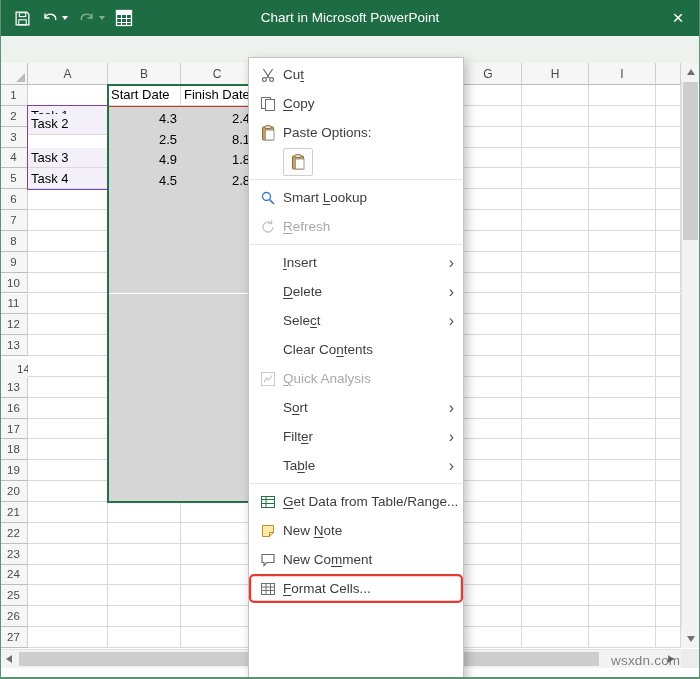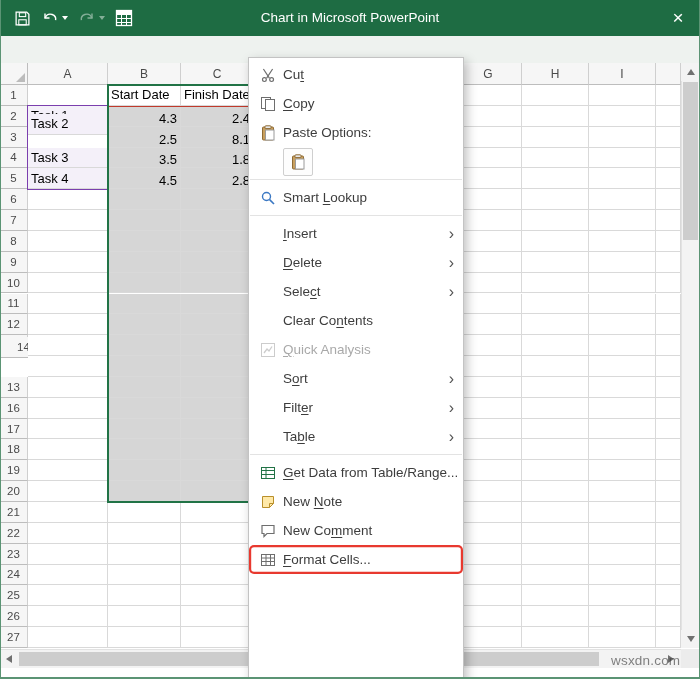--- a/index.html
+++ b/index.html
@@ -152,21 +152,21 @@
     <div class="rowhead" style="left: 0px; top: 147.55px; width: 28px; height: 20.85px; font-size: 11.5px;">4</div>
     <div class="rowhead" style="left: 0px; top: 168.4px; width: 28px; height: 20.85px; font-size: 11.5px;">5</div>
     <div class="rowhead" style="left: 0px; top: 189.25px; width: 28px; height: 20.85px; font-size: 11.5px;">6</div>
     <div class="rowhead" style="left: 0px; top: 210.1px; width: 28px; height: 20.85px; font-size: 11.5px;">7</div>
     <div class="rowhead" style="left: 0px; top: 230.95px; width: 28px; height: 20.85px; font-size: 11.5px;">8</div>
     <div class="rowhead" style="left: 0px; top: 251.8px; width: 28px; height: 20.85px; font-size: 11.5px;">9</div>
     <div class="rowhead" style="left: 0px; top: 272.65px; width: 28px; height: 20.85px; font-size: 11.5px;">10</div>
     <div class="rowhead" style="left: 0px; top: 293.5px; width: 28px; height: 20.85px; font-size: 11.5px;">11</div>
     <div class="rowhead" style="left: 0px; top: 314.35px; width: 28px; height: 20.85px; font-size: 11.5px;">12</div>
     <div class="rowhead" style="left: 0px; top: 335.2px; width: 28px; height: 20.85px; font-size: 11.5px;">13</div>
-    <div class="rowhead" style="left: 0px; top: 337px; width: 48px; height: 20.85px; font-size: 11.5px;">14</div>
+    <div class="rowhead" style="left: 0px; top: 359px; width: 48px; height: 20.85px; font-size: 11.5px;">14</div>
     <div class="rowhead" style="left: 0px; top: 376.9px; width: 28px; height: 20.85px; font-size: 11.5px;">13</div>
     <div class="rowhead" style="left: 0px; top: 397.75px; width: 28px; height: 20.85px; font-size: 11.5px;">16</div>
     <div class="rowhead" style="left: 0px; top: 418.6px; width: 28px; height: 20.85px; font-size: 11.5px;">17</div>
     <div class="rowhead" style="left: 0px; top: 439.45px; width: 28px; height: 20.85px; font-size: 11.5px;">18</div>
     <div class="rowhead" style="left: 0px; top: 460.3px; width: 28px; height: 20.85px; font-size: 11.5px;">19</div>
     <div class="rowhead" style="left: 0px; top: 481.15px; width: 28px; height: 20.85px; font-size: 11.5px;">20</div>
     <div class="rowhead" style="left: 0px; top: 502px; width: 28px; height: 20.85px; font-size: 11.5px;">21</div>
     <div class="rowhead" style="left: 0px; top: 522.85px; width: 28px; height: 20.85px; font-size: 11.5px;">22</div>
     <div class="rowhead" style="left: 0px; top: 543.7px; width: 28px; height: 20.85px; font-size: 11.5px;">23</div>
     <div class="rowhead" style="left: 0px; top: 564.55px; width: 28px; height: 20.85px; font-size: 11.5px;">24</div>
@@ -218,21 +218,21 @@
     <div class="gridcell" style="left: 321px; top: 126.7px; width: 67px; height: 20.85px;"></div>
     <div class="gridcell" style="left: 388px; top: 126.7px; width: 67px; height: 20.85px;"></div>
     <div class="gridcell" style="left: 455px; top: 126.7px; width: 67px; height: 20.85px;"></div>
     <div class="gridcell" style="left: 522px; top: 126.7px; width: 67px; height: 20.85px;"></div>
     <div class="gridcell" style="left: 589px; top: 126.7px; width: 67px; height: 20.85px;"></div>
     <div class="gridcell" style="left: 656px; top: 126.7px; width: 25px; height: 20.85px;"></div>
     <div class="gridcell cat" style="left: 28px; top: 147.55px; width: 80px; height: 20.85px;">
       <span class="txt">Task 3</span>
     </div>
     <div class="gridcell sel num" style="left: 108px; top: 147.55px; width: 73px; height: 20.85px;">
-      <span class="txt">3.5</span>
+      <span class="txt">4.9</span>
     </div>
     <div class="gridcell sel num" style="left: 181px; top: 147.55px; width: 73px; height: 20.85px;">
       <span class="txt">1.8</span>
     </div>
     <div class="gridcell" style="left: 254px; top: 147.55px; width: 67px; height: 20.85px;"></div>
     <div class="gridcell" style="left: 321px; top: 147.55px; width: 67px; height: 20.85px;"></div>
     <div class="gridcell" style="left: 388px; top: 147.55px; width: 67px; height: 20.85px;"></div>
     <div class="gridcell" style="left: 455px; top: 147.55px; width: 67px; height: 20.85px;"></div>
     <div class="gridcell" style="left: 522px; top: 147.55px; width: 67px; height: 20.85px;"></div>
     <div class="gridcell" style="left: 589px; top: 147.55px; width: 67px; height: 20.85px;"></div>
@@ -541,20 +541,28 @@
     <div class="menu-sep"></div>
     <div class="menu-item">
       <div class="mi-icon">
         <svg viewBox="0 0 16 16" width="16" height="16">
           <circle cx="6.5" cy="6.5" r="4" fill="none" stroke="#3b78c3" stroke-width="1.4"></circle>
           <path d="M9.6 9.6L14 14" stroke="#3b78c3" stroke-width="1.6"></path>
         </svg>
       </div>
       <div class="mi-label">Smart <u>L</u>ookup</div>
     </div>
+    <div class="menu-item disabled">
+      <div class="mi-icon">
+        <svg viewBox="0 0 16 16" width="16" height="16">
+          <path d="M13 8a5 5 0 1 1-1.6-3.7M11.6 1v3.5H8.2" fill="none" stroke="#8a8a8a" stroke-width="1.3"></path>
+        </svg>
+      </div>
+      <div class="mi-label"><u>R</u>efresh</div>
+    </div>
     <div class="menu-sep"></div>
     <div class="menu-item">
       <div class="mi-icon"></div>
       <div class="mi-label"><u>I</u>nsert</div>
       <div class="mi-arrow">›</div>
     </div>
     <div class="menu-item">
       <div class="mi-icon"></div>
       <div class="mi-label"><u>D</u>elete</div>
       <div class="mi-arrow">›</div>

